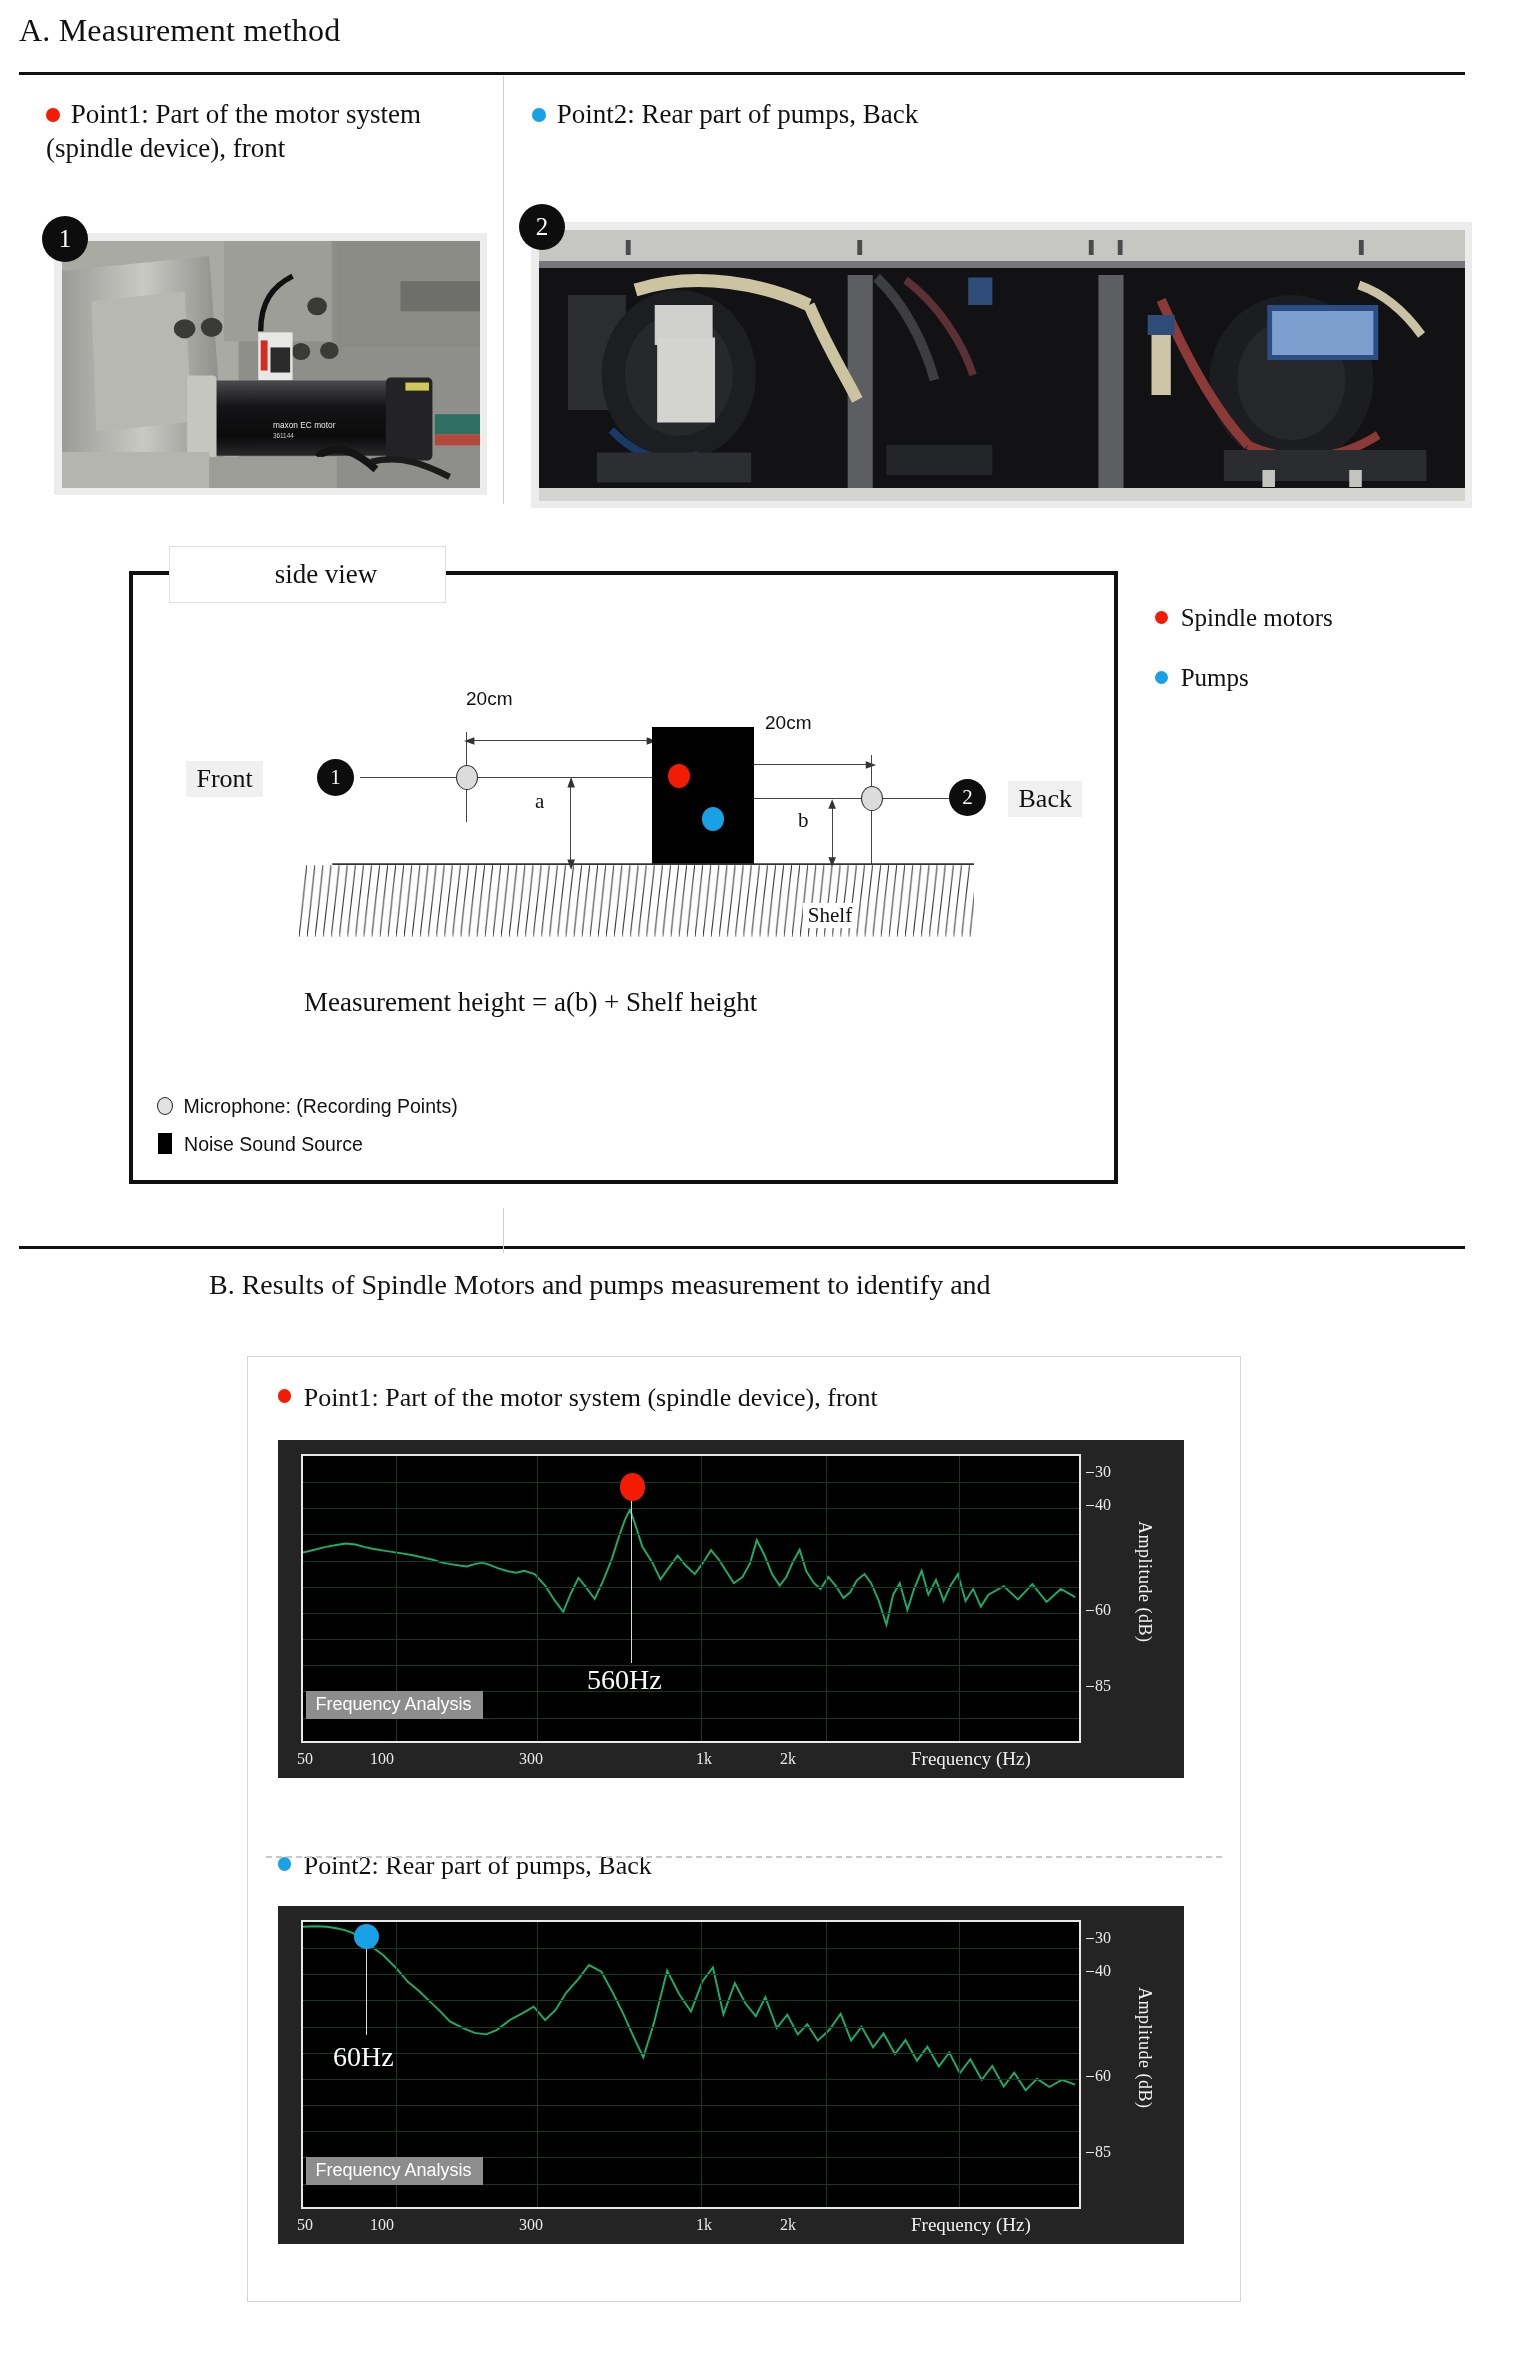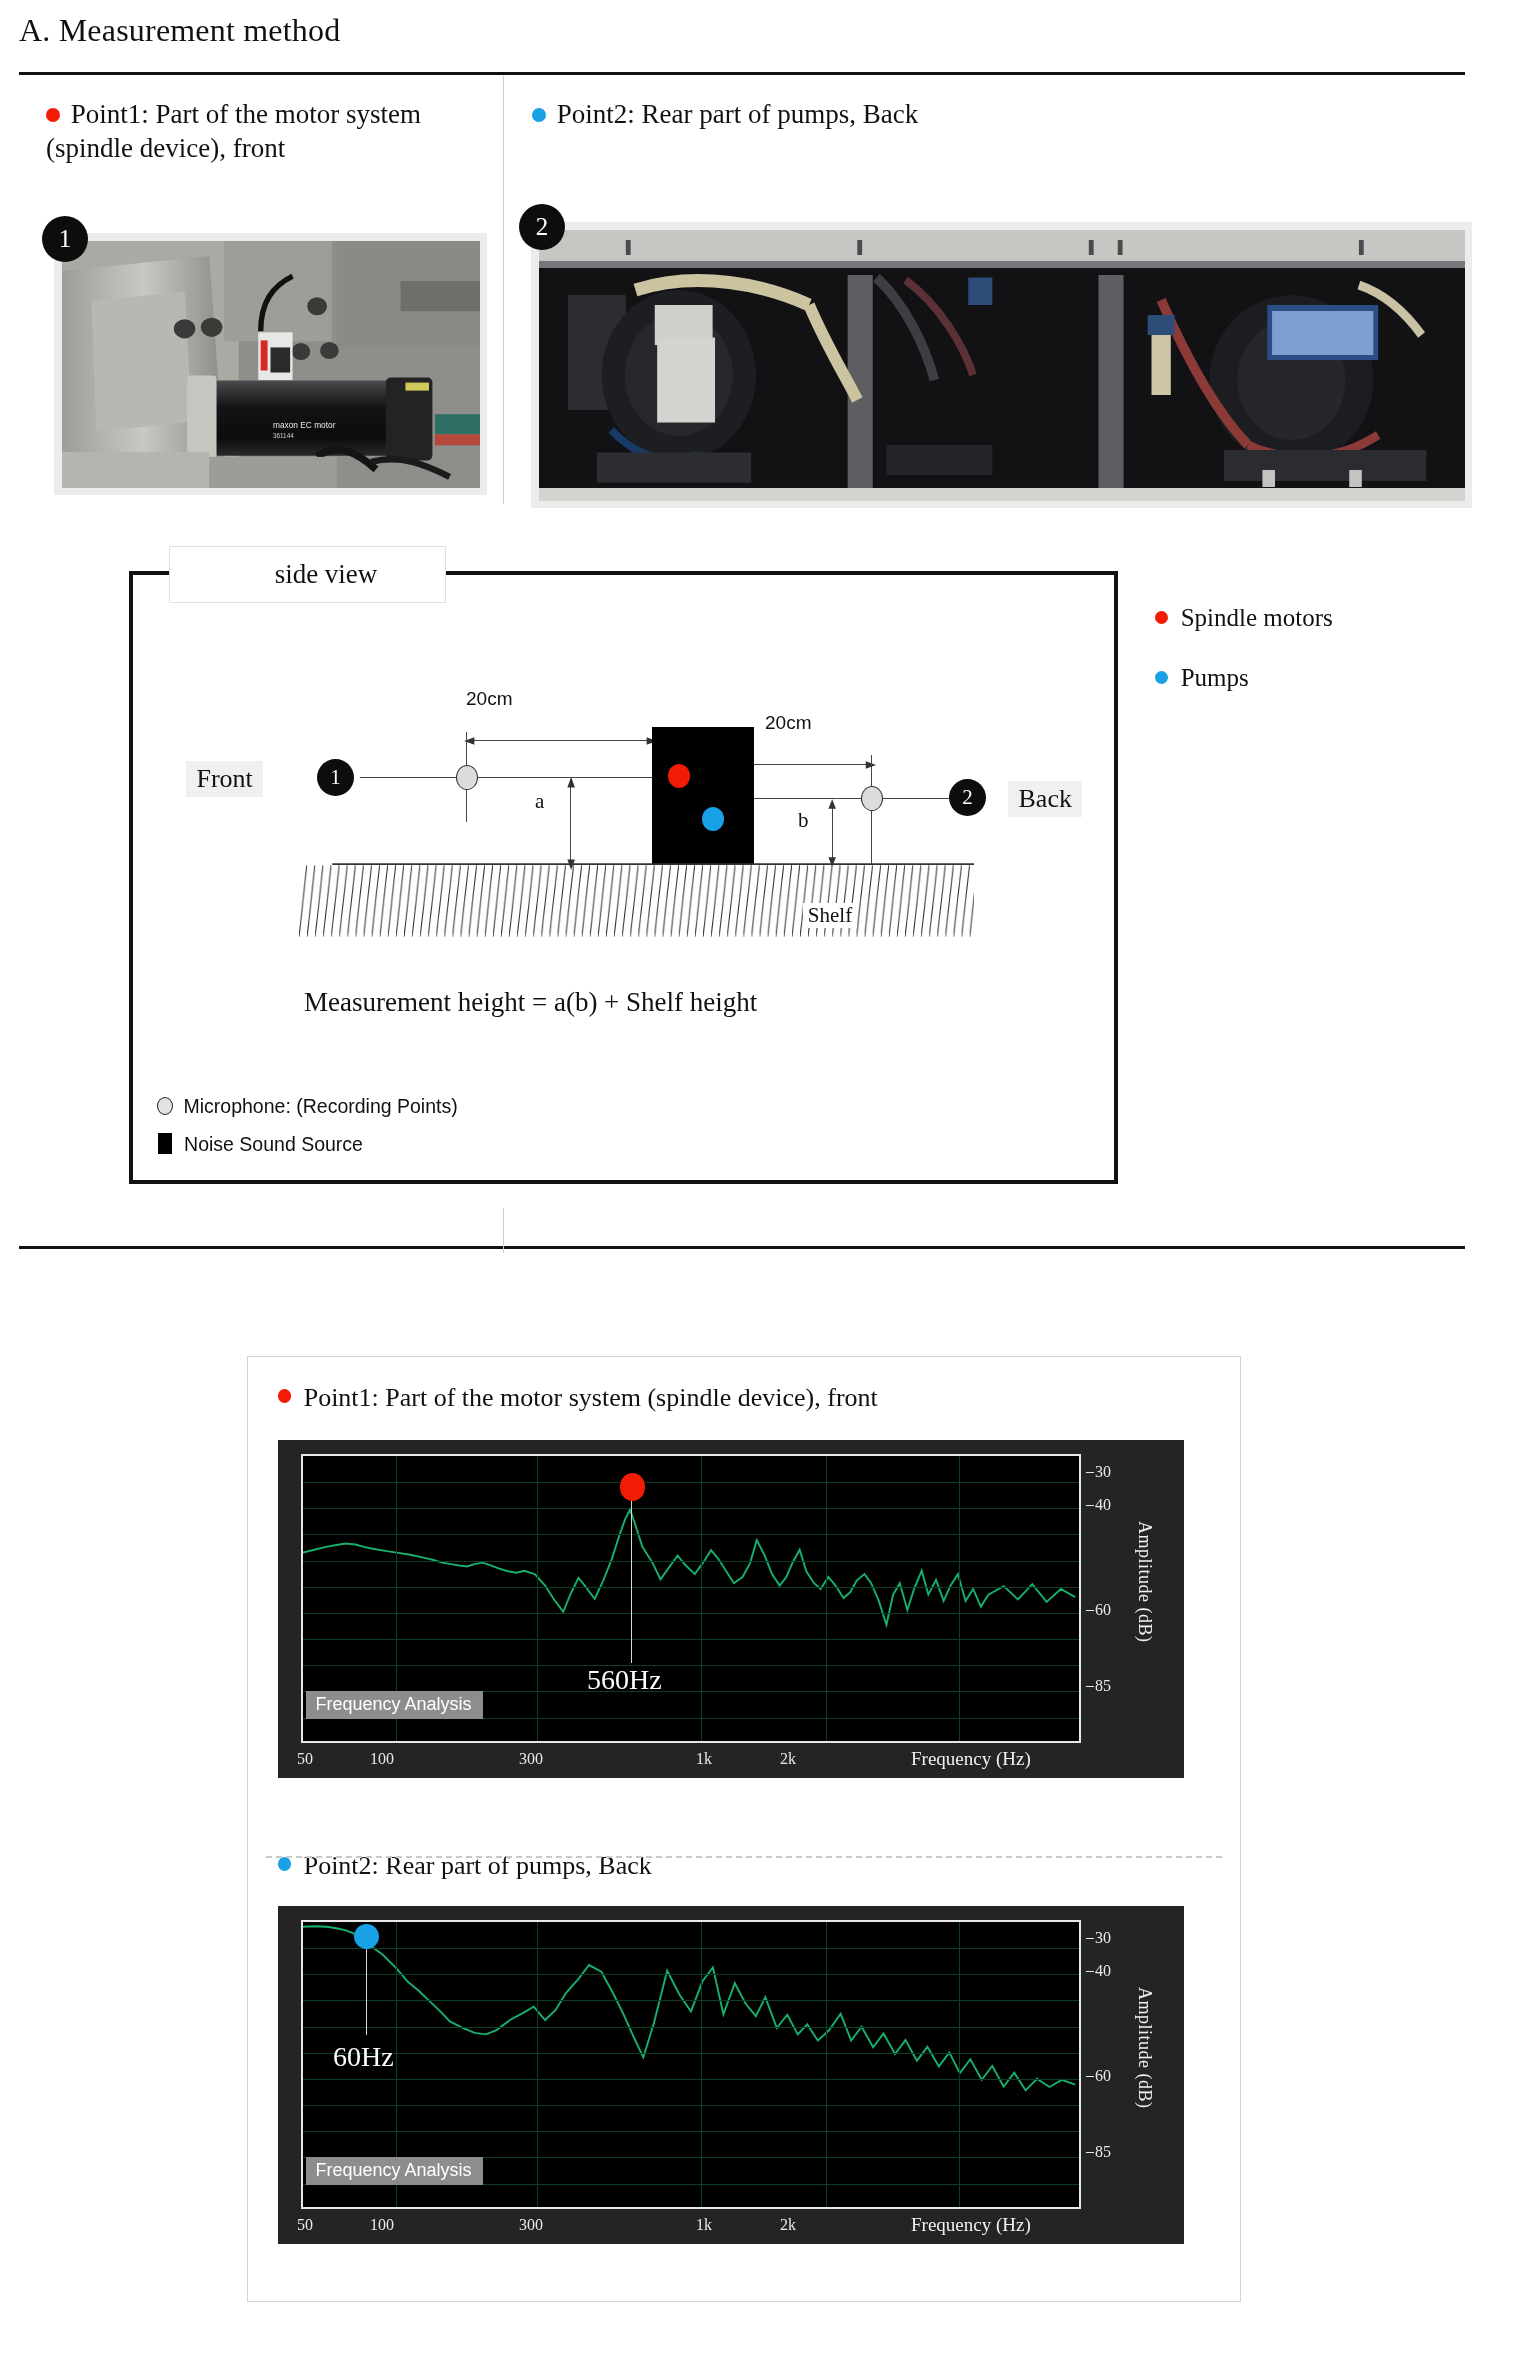--- a/index.html
+++ b/index.html
@@ -307,20 +307,21 @@
   <div class="lg-row">
     <span class="lg-dot dot-blue"></span>
     <span>Pumps</span>
   </div>
 </div>
 
 <div class="rule-thick" id="secA-rule-bottom"></div>
 <div class="vrule" style="left:503px;top:1208px;height:45px;"></div>
 
 <div id="secB-title">
+  <span>B. Results of Spindle Motors and pumps measurement to identify and</span>
 </div>
 
 <div id="charts-box">
 
   <div class="chart-head" style="left:30px;top:26px;">
     <span class="dot dot-red bullet-lg"></span>
     <span>Point1: Part of the motor system (spindle device), front</span>
   </div>
 
   <div class="specwrap" style="left:30px;top:83px;width:906px;height:338px;">

